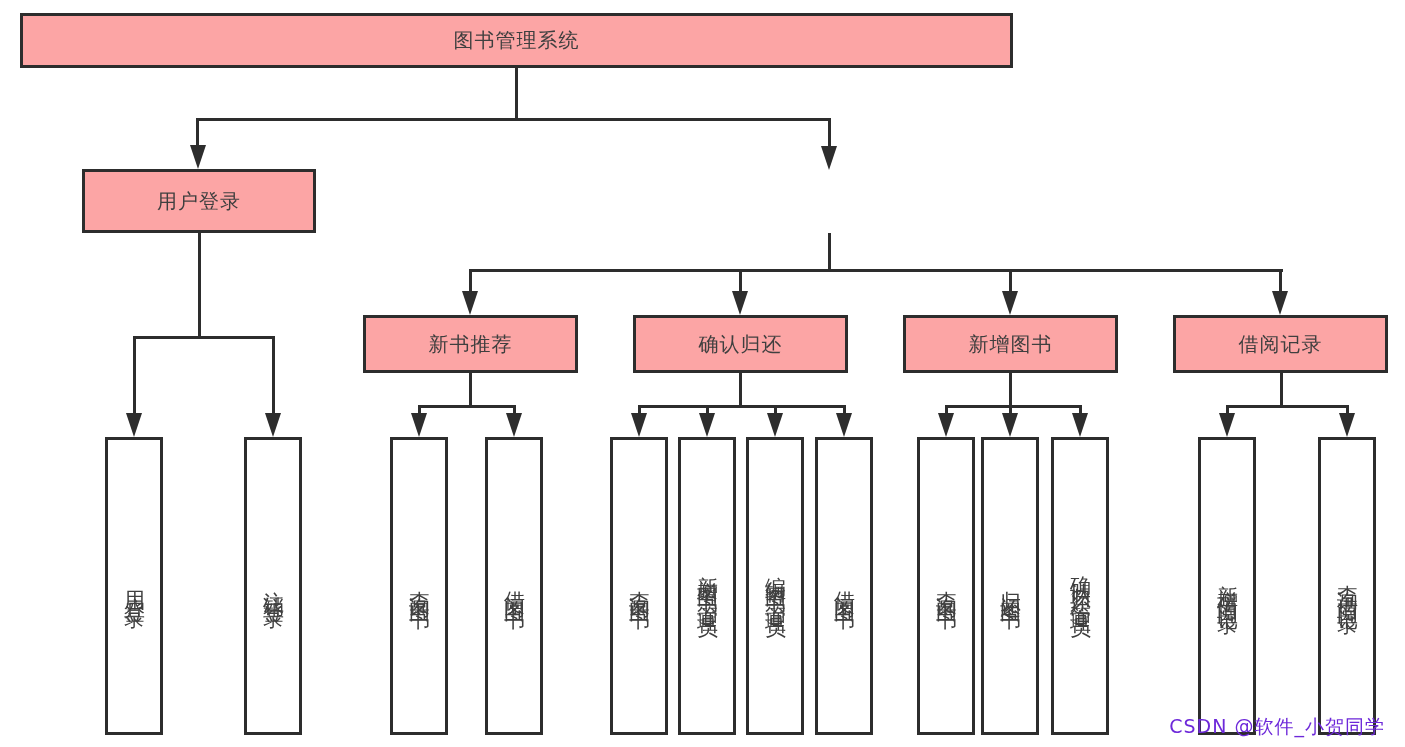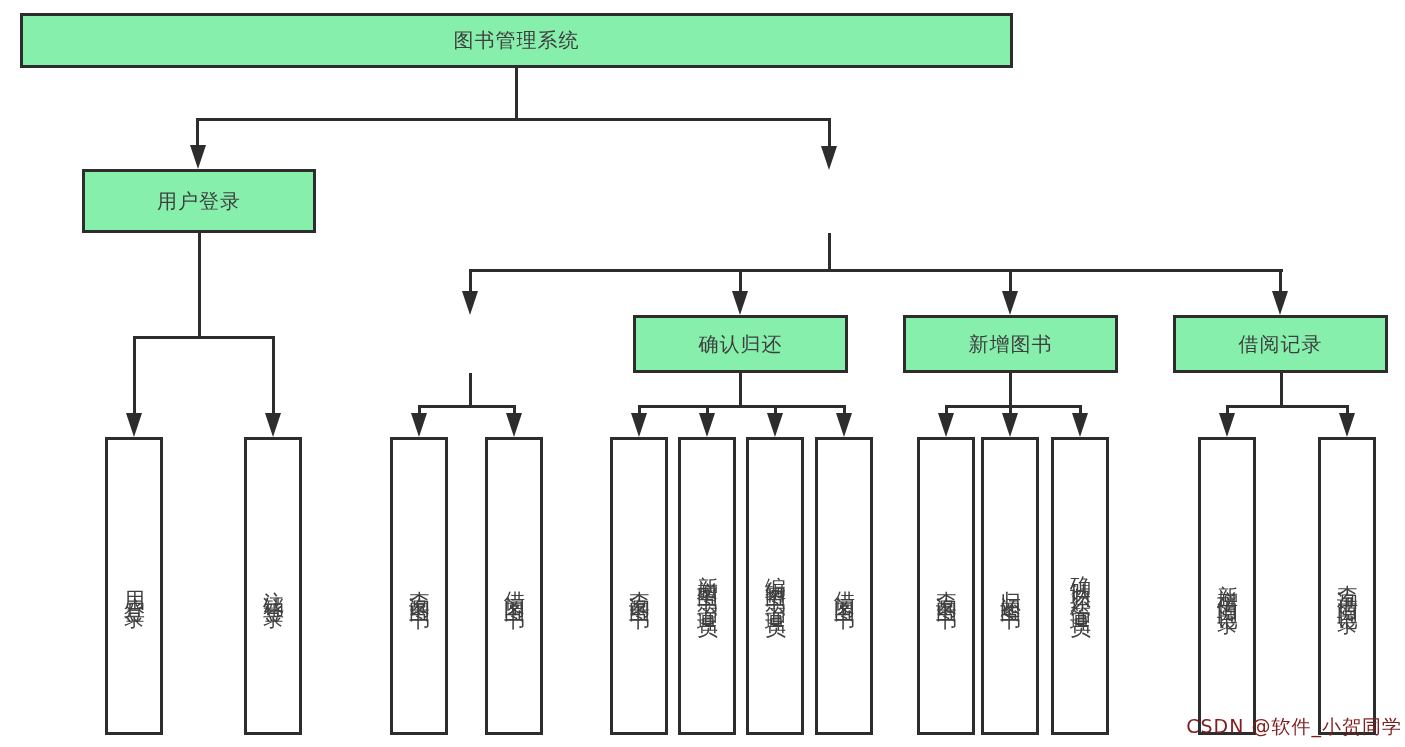--- a/index.html
+++ b/index.html
@@ -1,42 +1,42 @@
 <!DOCTYPE html>
 <html><head>
 <meta charset="utf-8">
 <style>
   html,body{margin:0;padding:0;background:#ffffff;}
   .canvas{
     position:relative;width:1405px;height:747px;background:#ffffff;
     font-family:"DejaVu Sans",sans-serif;overflow:hidden;
   }
   .hbox{
-    position:absolute;box-sizing:border-box;border:3px solid #2d2d2d;background:#86efac;
+    position:absolute;box-sizing:border-box;border:3px solid #2d2d2d;background:#fca5a5;
     display:flex;align-items:center;justify-content:center;
   }
   .hbox span{font-size:20px;color:#3f3f3f;letter-spacing:1px;white-space:nowrap;}
   .vbox{
     position:absolute;box-sizing:border-box;border:3px solid #2d2d2d;background:#ffffff;
     width:58px;height:298px;top:437px;
     display:flex;align-items:center;justify-content:center;
   }
   .vbox span{
     writing-mode:vertical-rl;text-orientation:mixed;
     font-size:21px;letter-spacing:6px;line-height:1;color:#3f3f3f;
   }
   .line{position:absolute;background:#2d2d2d;}
   .arrow{
     position:absolute;width:0;height:0;
     border-left:8px solid transparent;border-right:8px solid transparent;
     border-top:24px solid #2d2d2d;
   }
   .watermark{
-    position:absolute;right:3px;top:714px;z-index:5;
-    font-size:19px;color:#7f1d1d;letter-spacing:1px;white-space:nowrap;
+    position:absolute;right:20px;top:714px;z-index:5;
+    font-size:19px;color:#6d28d9;letter-spacing:1px;white-space:nowrap;
   }
 </style>
 </head>
 <body>
 
 <div class="canvas">
 
   <div class="hbox" style="left:20px;top:13px;width:993px;height:55px;">
     <span>图书管理系统</span>
   </div>
@@ -63,20 +63,23 @@
   <div class="line" style="left:469px;top:269px;width:814px;height:3px;"></div>
   <div class="line" style="left:469px;top:269px;width:3px;height:24px;"></div>
   <div class="arrow" style="left:462px;top:291px;"></div>
   <div class="line" style="left:739px;top:269px;width:3px;height:24px;"></div>
   <div class="arrow" style="left:732px;top:291px;"></div>
   <div class="line" style="left:1009px;top:269px;width:3px;height:24px;"></div>
   <div class="arrow" style="left:1002px;top:291px;"></div>
   <div class="line" style="left:1279px;top:269px;width:3px;height:24px;"></div>
   <div class="arrow" style="left:1272px;top:291px;"></div>
 
+  <div class="hbox" style="left:363px;top:315px;width:215px;height:58px;">
+    <span>新书推荐</span>
+  </div>
   <div class="hbox" style="left:633px;top:315px;width:215px;height:58px;">
     <span>确认归还</span>
   </div>
   <div class="hbox" style="left:903px;top:315px;width:215px;height:58px;">
     <span>新增图书</span>
   </div>
   <div class="hbox" style="left:1173px;top:315px;width:215px;height:58px;">
     <span>借阅记录</span>
   </div>
 

